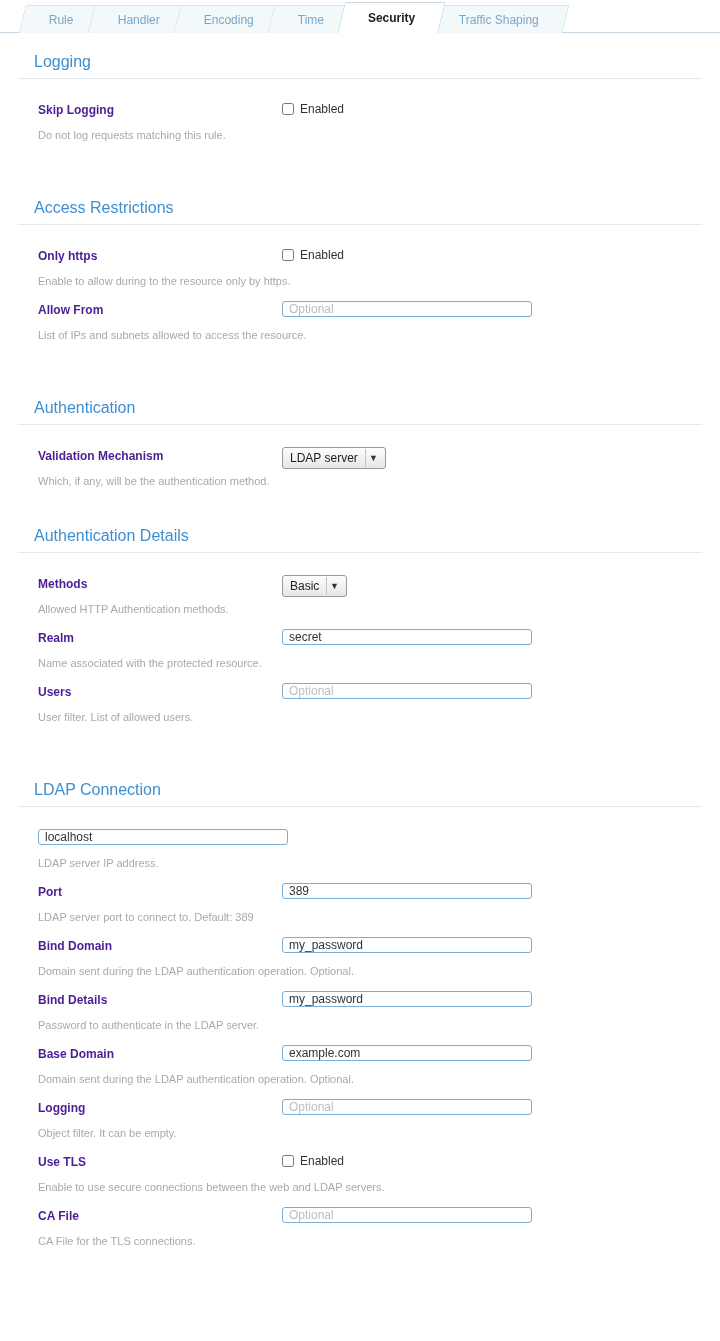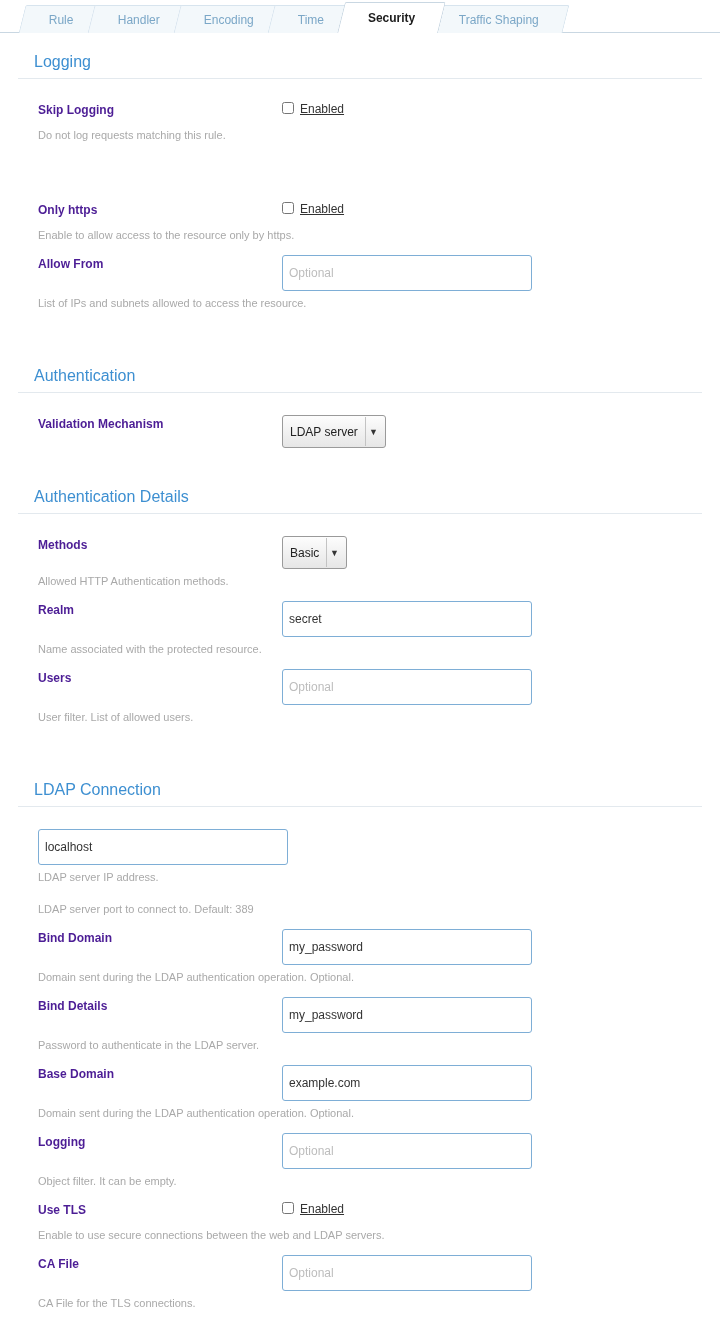--- a/index.html
+++ b/index.html
@@ -104,57 +104,56 @@
     color: #a9a9a9;
     font-size: 11px;
   }
 
   .gap-sm { height: 14px; }
   .gap-md { height: 22px; }
   .gap-xl { height: 38px; }
 
   input.text {
     width: 250px;
-    height: 36px;
+    height: 16px;
     border: 1px solid #7eaed6;
     border-radius: 3px;
     padding: 2px 6px;
     font-family: "Liberation Sans", sans-serif;
     font-size: 12px;
     color: #333;
     outline: none;
     background: #fff;
   }
   input.text::placeholder { color: #bdbdbd; }
 
   .cb-wrap {
     display: flex;
-    align-items: flex-start;
+    align-items: center;
     padding-top: 1px;
-    text-decoration: underline;
   }
   input.cb {
     width: 12px;
     height: 12px;
     margin: 0 6px 0 0;
     vertical-align: middle;
   }
   .cb-label {
     font-size: 12px;
     color: #333;
   }
 
   .sel {
     position: relative;
     display: inline-block;
   }
   select.styled {
     -webkit-appearance: none;
     appearance: none;
-    height: 33px;
+    height: 22px;
     border: 1px solid #9a9a9a;
     border-radius: 3px;
     background: linear-gradient(#fdfdfd, #e6e6e6);
     font-family: "Liberation Sans", sans-serif;
     font-size: 12px;
     color: #222;
     padding: 1px 26px 1px 7px;
     outline: none;
   }
   .sel .arrow {
@@ -215,33 +214,34 @@
       <label class="cb-wrap">
         <input class="cb" type="checkbox" style="">
         <span class="cb-label">Enabled</span>
       </label>
     </div>
   </div>
   <div class="help">Do not log requests matching this rule.</div>
 
   <div class="gap-xl"></div>
 
+  <h2 class="section-title">Access Restrictions</h2>
 
   <div class="gap-md"></div>
 
   <div class="row">
     <div class="label">Only https</div>
     <div class="field">
       <label class="cb-wrap">
         <input class="cb" type="checkbox" style="">
         <span class="cb-label">Enabled</span>
       </label>
     </div>
   </div>
-  <div class="help">Enable to allow access to the resource only by https.</div>
+  <div class="help">Enable to allow during to the resource only by https.</div>
 
   <div class="gap-sm"></div>
 
   <div class="row">
     <div class="label">Allow From</div>
     <div class="field">
       <input class="text" type="text" placeholder="Optional" style="">
     </div>
   </div>
   <div class="help">List of IPs and subnets allowed to access the resource.</div>
@@ -255,20 +255,21 @@
   <div class="row">
     <div class="label">Validation Mechanism</div>
     <div class="field">
       <span class="sel">
         <select class="styled"><option>LDAP server</option></select>
         <span class="divider"></span>
         <span class="arrow">▼</span>
       </span>
     </div>
   </div>
+  <div class="help">Which, if any, will be the authentication method.</div>
 
   <div class="gap-md"></div>
 
   <h2 class="section-title tight">Authentication Details</h2>
 
   <div class="gap-md"></div>
 
   <div class="row">
     <div class="label">Methods</div>
     <div class="field">
@@ -309,20 +310,26 @@
 
   <div class="row">
     <div class="field">
       <input class="text" type="text" placeholder="" value="localhost" style="">
     </div>
   </div>
   <div class="help">LDAP server IP address.</div>
 
   <div class="gap-sm"></div>
 
+  <div class="row">
+    <div class="label">Port</div>
+    <div class="field">
+      <input class="text" type="text" placeholder="" value="389" style="">
+    </div>
+  </div>
   <div class="help">LDAP server port to connect to. Default: 389</div>
 
   <div class="gap-sm"></div>
 
   <div class="row">
     <div class="label">Bind Domain</div>
     <div class="field">
       <input class="text" type="text" placeholder="" value="my_password" style="">
     </div>
   </div>

